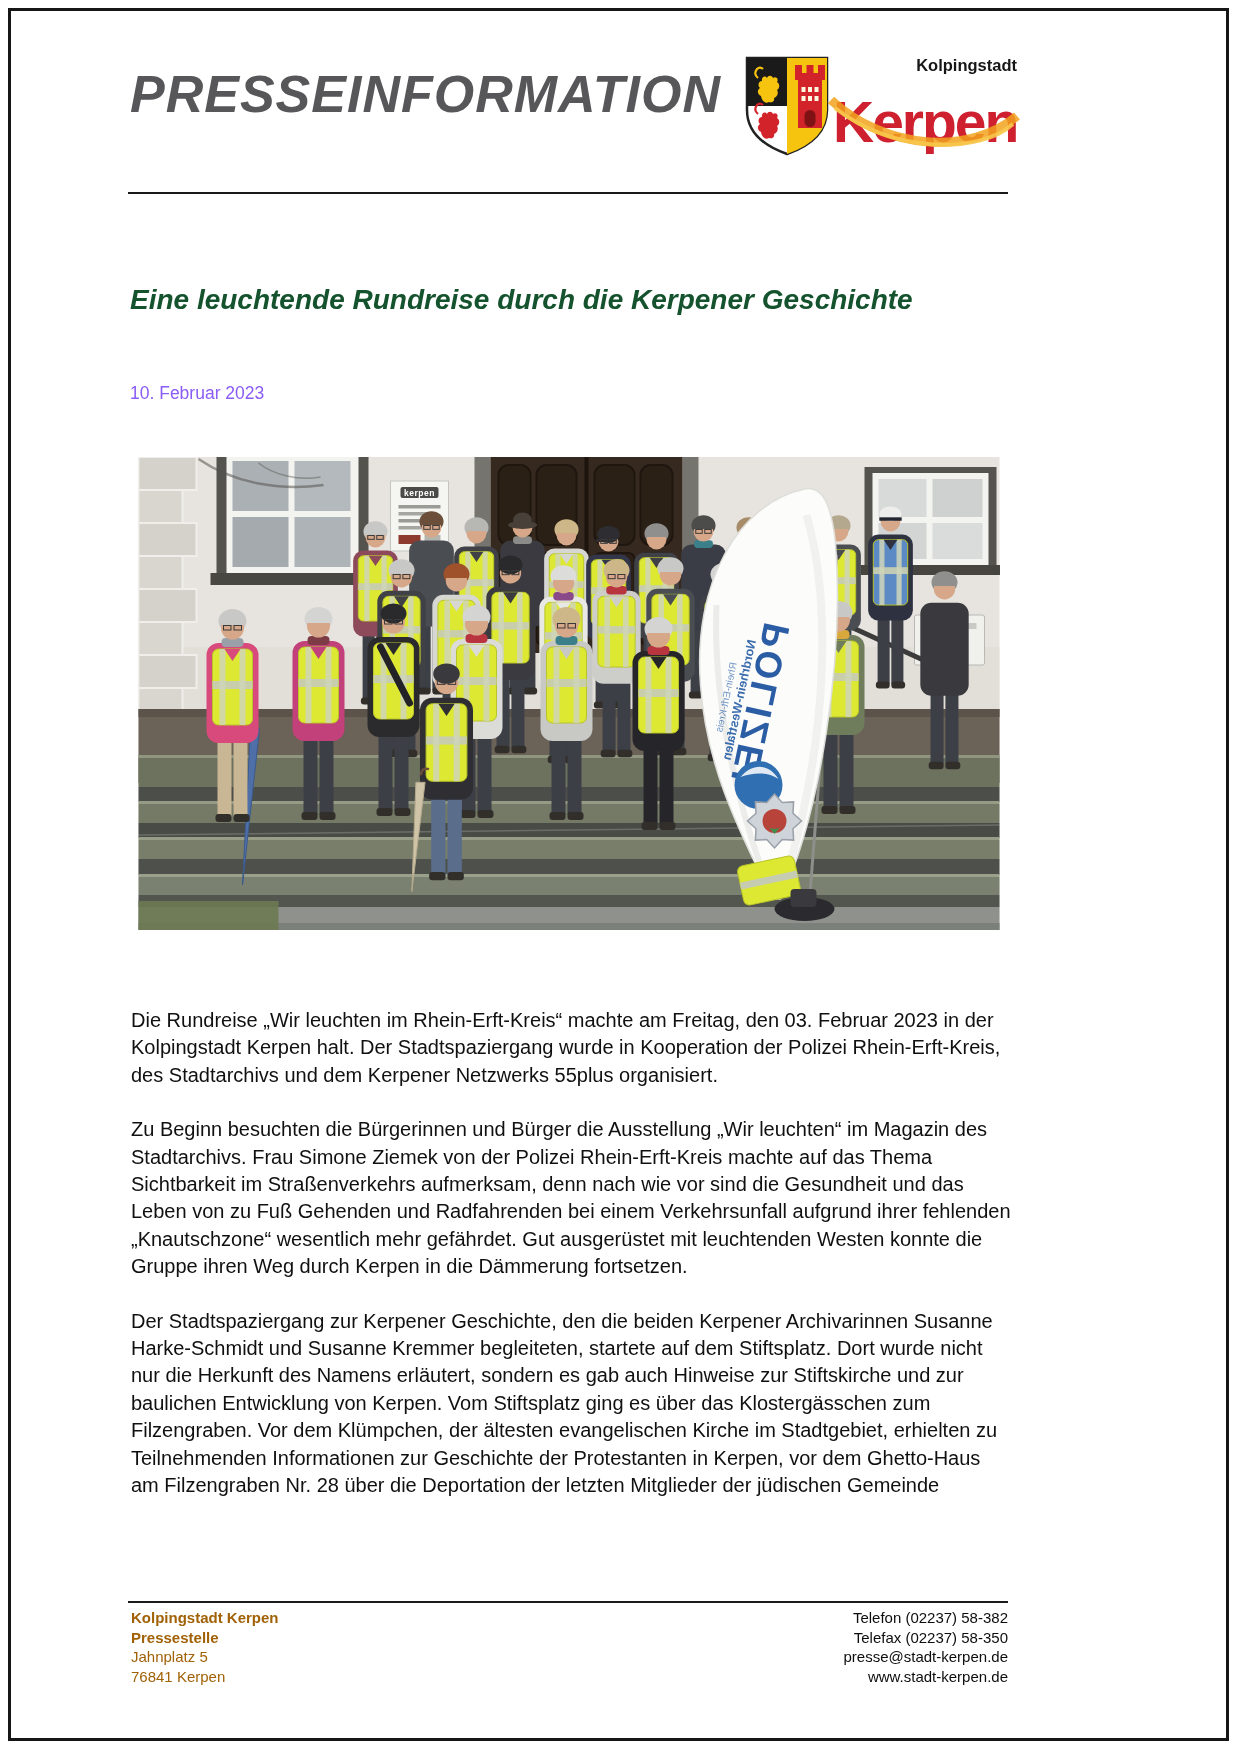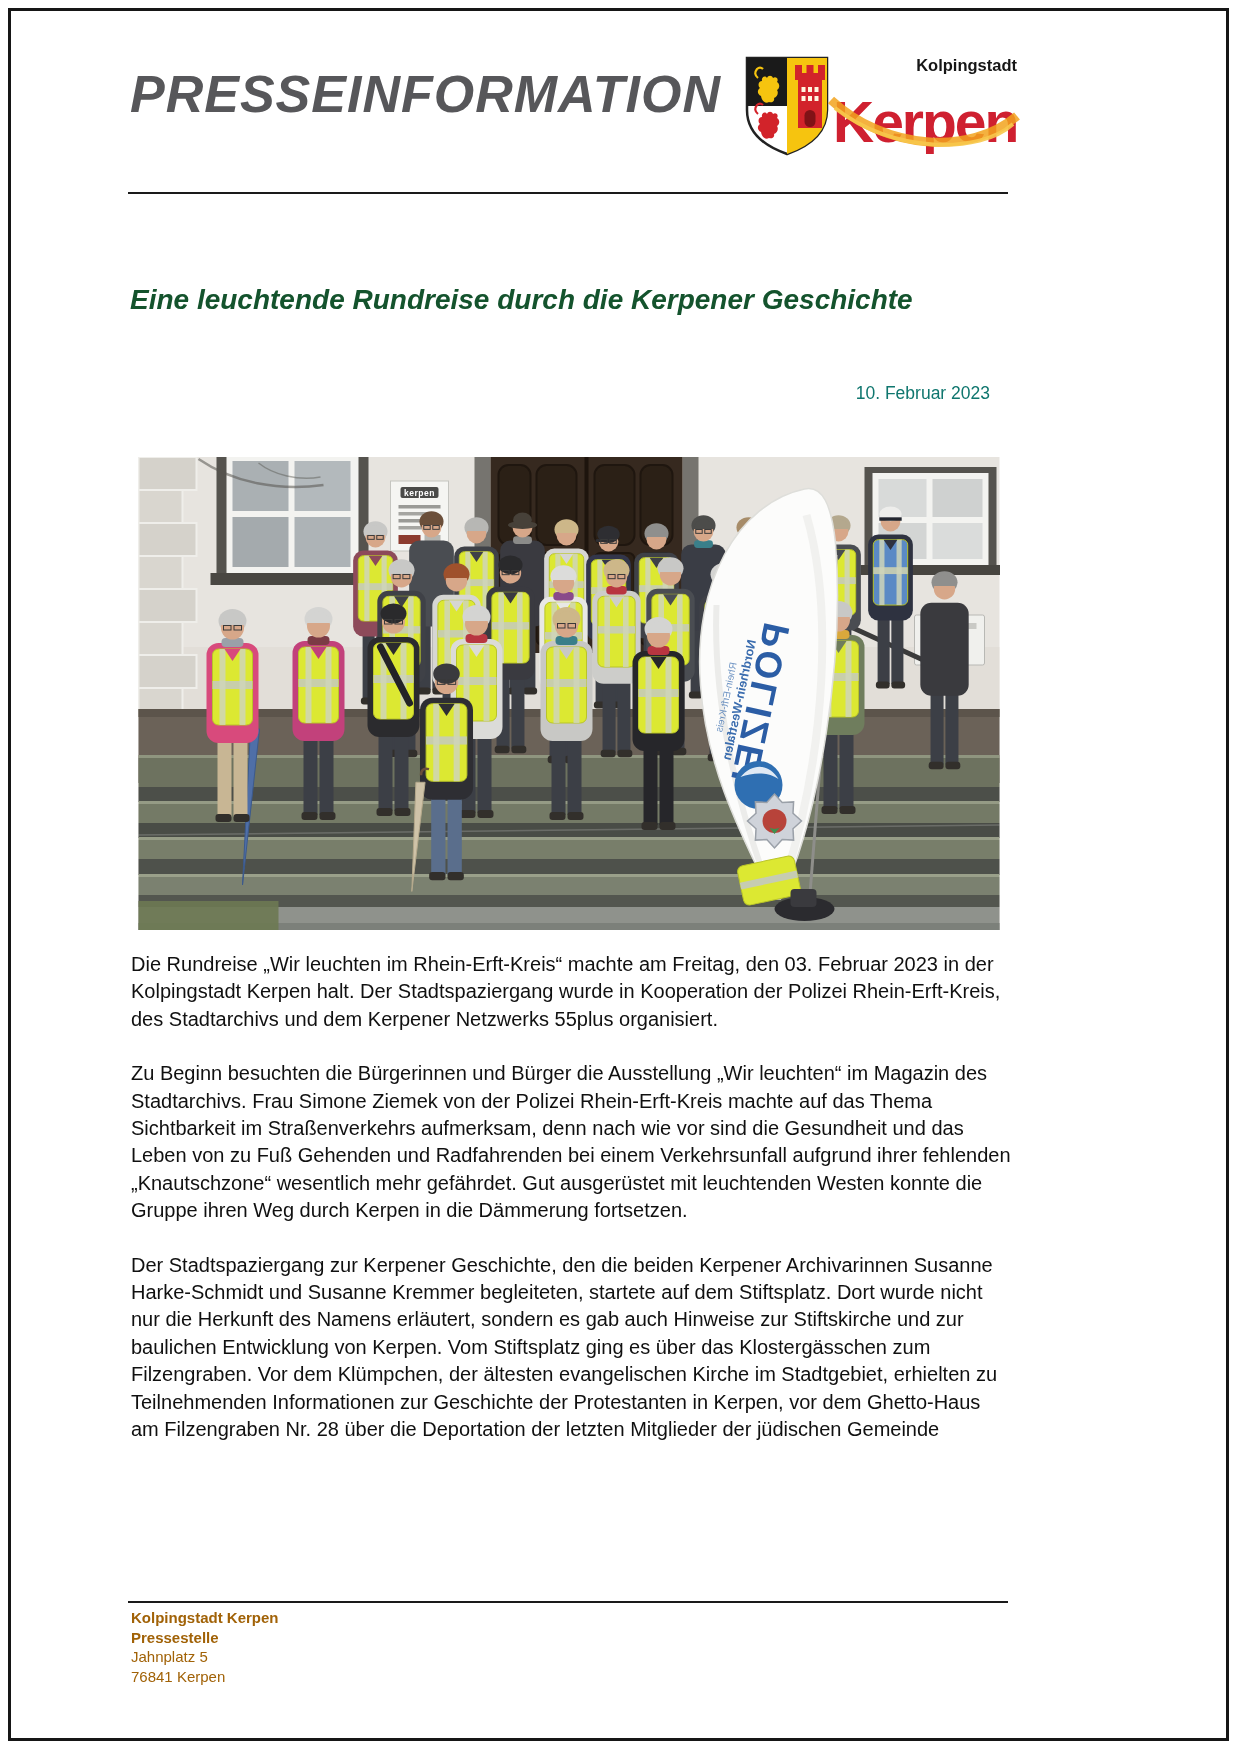--- a/index.html
+++ b/index.html
@@ -4,24 +4,24 @@
 <style>
   html,body{margin:0;padding:0;background:#fff;}
   .page{position:relative;width:1238px;height:1750px;background:#fff;overflow:hidden;
         font-family:"Liberation Sans", sans-serif;color:#111;text-decoration:underline;}
   .frame{position:absolute;left:8px;top:8px;right:9px;bottom:9px;border:3px solid #161616;pointer-events:none;}
   .presse-title{position:absolute;left:130px;top:64px;font-size:52px;font-weight:bold;font-style:italic;
         color:#57575a;letter-spacing:1px;white-space:nowrap;}
   .logo{position:absolute;left:745px;top:54px;}
   .header-rule{position:absolute;left:128px;top:192px;width:880px;height:2px;background:#1a1a1a;}
   .headline{position:absolute;left:130px;top:284px;font-size:28px;font-weight:bold;font-style:italic;color:#14532d;white-space:nowrap;}
-  .date-line{position:absolute;left:114px;top:383px;width:876px;text-align:right;font-size:17.5px;color:#0f766e;}
+  .date-line{position:absolute;left:130px;top:383px;width:876px;font-size:17.5px;color:#8b5cf6;}
   .photo{position:absolute;left:138px;top:457px;width:862px;height:473px;}
   .photo svg{display:block;}
-  .bodytext{position:absolute;left:131px;top:951px;width:880px;font-size:20px;line-height:27.4px;color:#101010;}
+  .bodytext{position:absolute;left:131px;top:1007px;width:880px;font-size:20px;line-height:27.4px;color:#101010;}
   .bodytext p{margin:0 0 27px 0;}
   .footer-rule{position:absolute;left:128px;top:1601px;width:880px;height:2px;background:#1a1a1a;}
   .footer-left{position:absolute;left:131px;top:1608px;font-size:15px;line-height:19.5px;color:#a16207;}
   .footer-left .b{font-weight:bold;}
   .footer-right{position:absolute;left:608px;top:1608px;width:400px;text-align:right;font-size:15px;line-height:19.5px;color:#0d0d0d;}
 </style>
 </head>
 <body>
 
 <div class="page">
@@ -659,13 +659,19 @@
     <p>Der Stadtspaziergang zur Kerpener Geschichte, den die beiden Kerpener Archivarinnen Susanne Harke-Schmidt und Susanne Kremmer begleiteten, startete auf dem Stiftsplatz. Dort wurde nicht nur die Herkunft des Namens erläutert, sondern es gab auch Hinweise zur Stiftskirche und zur baulichen Entwicklung von Kerpen. Vom Stiftsplatz ging es über das Klostergässchen zum Filzengraben. Vor dem Klümpchen, der ältesten evangelischen Kirche im Stadtgebiet, erhielten zu Teilnehmenden Informationen zur Geschichte der Protestanten in Kerpen, vor dem Ghetto-Haus am Filzengraben Nr. 28 über die Deportation der letzten Mitglieder der jüdischen Gemeinde</p>
   </section>
 
   <div class="footer-rule"></div>
   <div class="footer-left">
     <div class="b">Kolpingstadt Kerpen</div>
     <div class="b">Pressestelle</div>
     <div>Jahnplatz 5</div>
     <div>76841 Kerpen</div>
   </div>
+  <div class="footer-right">
+    <div>Telefon (02237) 58-382</div>
+    <div>Telefax (02237) 58-350</div>
+    <div>presse@stadt-kerpen.de</div>
+    <div>www.stadt-kerpen.de</div>
+  </div>
 </div>
 
 </body></html>

